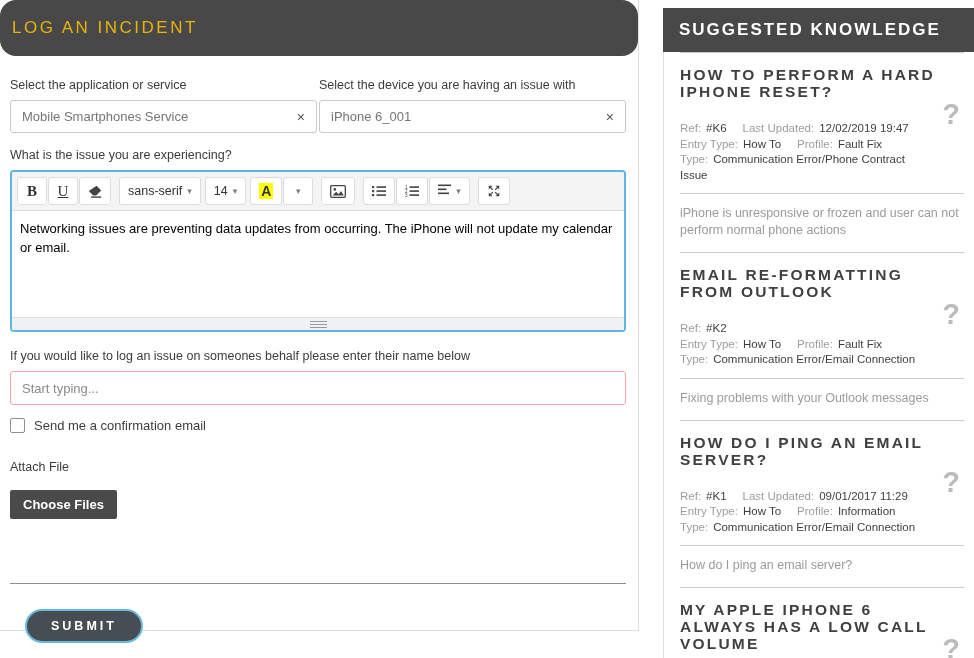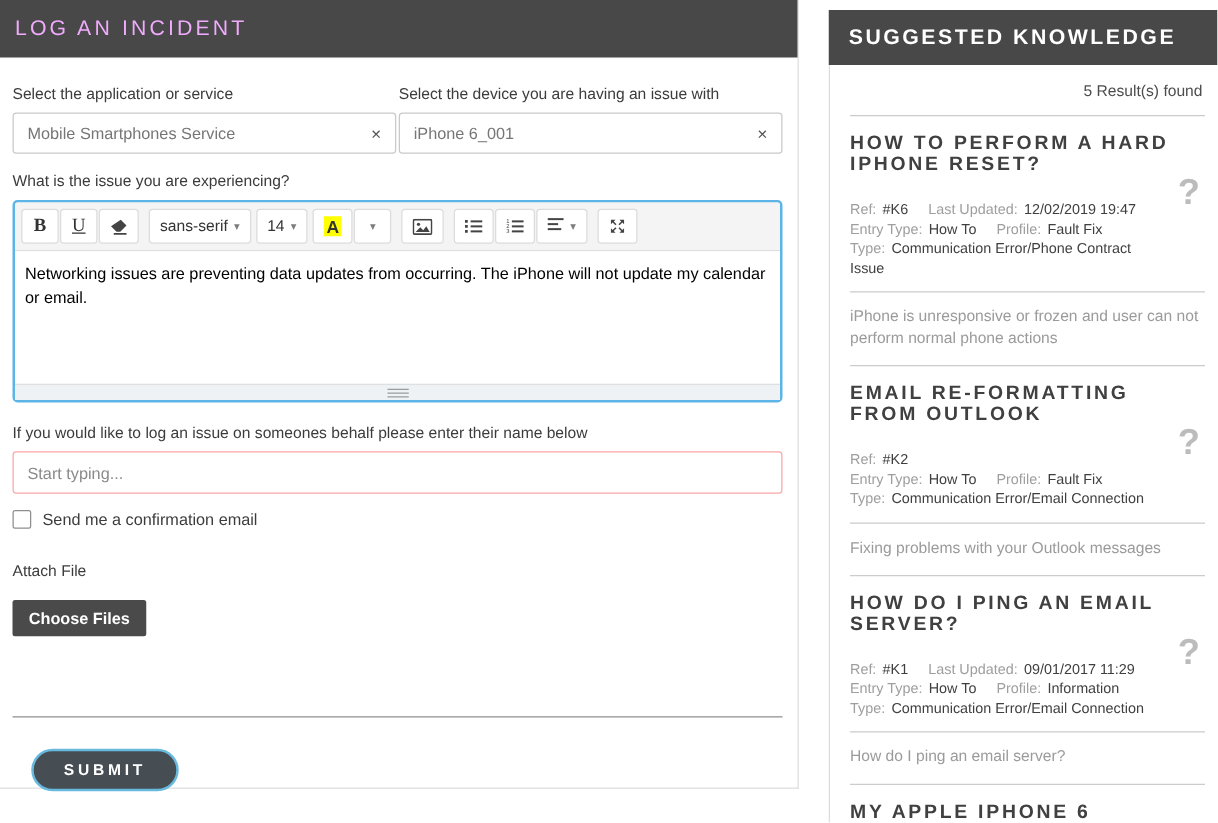--- a/index.html
+++ b/index.html
@@ -2,22 +2,22 @@
 <html><head>
 <meta charset="utf-8">
 <style>
   * { box-sizing: border-box; margin: 0; padding: 0; }
   html,body { width: 974px; height: 658px; background: #fff; overflow: hidden; }
   body { font-family: "Liberation Sans", sans-serif; position: relative; color: #3c3c3c; }
 
   
   .left-card { position: absolute; left: 0; top: 0; width: 639px; height: 631px;
     background: #fff; border-right: 1px solid #ddd; border-bottom: 1px solid #ddd; }
-  .left-header { height: 46px; background: #484848; color: #f0abfc; display: flex; align-items: center;
-    padding-left: 12px; font-size: 17px; letter-spacing: 2.5px; font-weight: 400; }
+  .left-header { height: 56px; background: #484848; color: #eab308; display: flex; align-items: center;
+    padding-left: 12px; font-size: 17px; letter-spacing: 2.5px; font-weight: 400; border-radius: 16px; }
   .left-body { padding: 0 12px 0 10px; }
 
   .field-row { display: flex; gap: 2px; }
   .field { flex: 1; min-width: 0; }
   .field-label { font-size: 12.5px; color: #3c3c3c; margin: 15px 0 8px; }
   .first-label { margin-top: 22px; }
 
   .select-box { height: 33px; border: 1px solid #c9c9c9; border-radius: 3px; background: #fff;
     display: flex; align-items: center; justify-content: space-between; padding: 0 11px;
     font-size: 13px; color: #767676; cursor: pointer; }
@@ -213,21 +213,20 @@
     <button class="choose-btn">Choose Files</button>
 
     <hr class="left-divider">
     <button class="submit-btn">SUBMIT</button>
   </div>
 </div>
 
 <div class="right-card">
   <div class="right-header">SUGGESTED KNOWLEDGE</div>
   <div class="right-body">
-    <div class="results-count">5 Result(s) found</div>
     <hr class="r-divider">
 
     <div class="article">
       <div class="article-title">HOW TO PERFORM A HARD IPHONE RESET?</div>
       <div class="meta">
         <div class="meta-row">
           <span><span class="meta-label">Ref:</span><span class="meta-value">#K6</span></span>
           <span><span class="meta-label">Last Updated:</span><span class="meta-value">12/02/2019 19:47</span></span>
         </div>
         <div class="meta-row">

